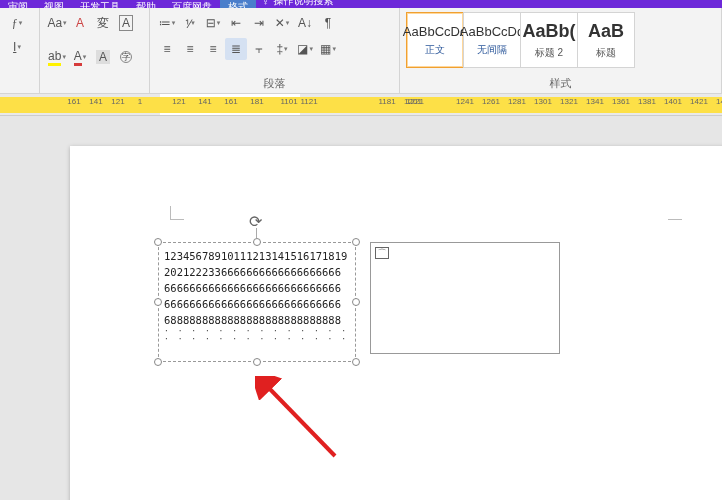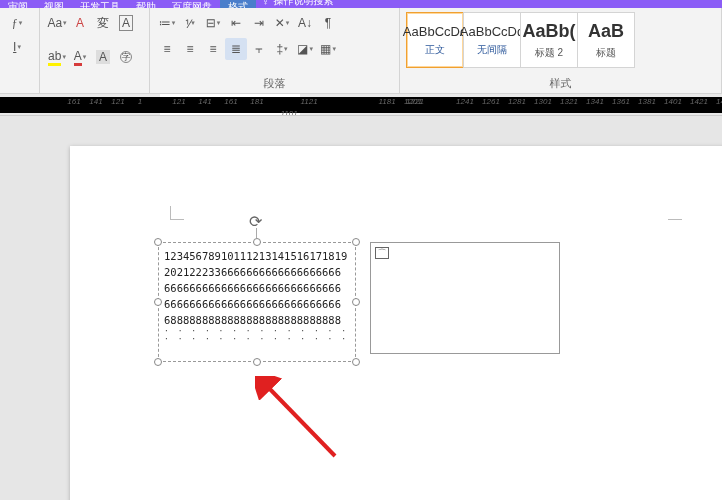--- a/index.html
+++ b/index.html
@@ -1,19 +1,19 @@
 <!DOCTYPE html>
 <html><head>
 <meta charset="utf-8">
 <style>
 * { margin: 0; padding: 0; box-sizing: border-box; }
 body { font-family: "Microsoft YaHei", Arial, sans-serif; font-size: 11px; background: #e6e6e6; width: 722px; height: 500px; overflow: hidden; position: relative; }
 
 
-.tabstrip { height: 8px; background: #8b5cf6; display: flex; gap: 0; color: #fff; font-size: 10px; align-items: flex-end; padding-left: 0; overflow: hidden; }
+.tabstrip { height: 8px; background: #6d28d9; display: flex; gap: 0; color: #fff; font-size: 10px; align-items: flex-end; padding-left: 0; overflow: hidden; }
 .tabstrip .tab { padding: 0 8px; height: 8px; }
 .tabstrip .tab.active { background: #4a7ecb; margin-top: 20px; }
 .tabstrip .search { margin-left: 6px; display: flex; align-items: center; gap: 4px; }
 
 
 .ribbon { background: #f3f3f3; border-bottom: 1px solid #d4d4d4; height: 86px; display: flex; }
 .group { border-right: 1px solid #d4d4d4; padding: 4px 6px 2px 6px; display: flex; flex-direction: column; justify-content: space-between; }
 .group-controls { display: flex; gap: 2px; flex-wrap: wrap; }
 .group-label { text-align: center; font-size: 11px; color: #666; margin: 0 auto; padding-top: 2px; }
 .btn { width: 22px; height: 22px; display: inline-flex; align-items: center; justify-content: center; color: #555; font-size: 12px; cursor: default; border-radius: 2px; }
@@ -24,21 +24,21 @@
 .style-item { width: 58px; height: 56px; border: 1px solid #d4d4d4; background: #fff; display: flex; flex-direction: column; align-items: center; justify-content: center; font-size: 10px; color: #444; margin-left: -1px; }
 .style-item.first { margin-left: 0; }
 .style-item.selected { border: 1px solid #f0a030; box-shadow: inset 0 0 0 1px #ffd79a; }
 .style-preview { font-size: 13px; color: #333; margin-bottom: 4px; }
 .style-preview.big { font-size: 18px; font-weight: bold; }
 .style-name { font-size: 10px; color: #555; }
 .style-name.link { color: #2b579a; }
 
 
 .ruler-area { background: #fff; height: 22px; border-bottom: 1px solid #ccc; position: relative; overflow: hidden; }
-.ruler { position: absolute; left: 0; right: 0; top: 3px; height: 16px; background: #000000; font-size: 8px; color: #666; font-style: italic; }
+.ruler { position: absolute; left: 0; right: 0; top: 3px; height: 16px; background: #fde047; font-size: 8px; color: #666; }
 .ruler-tick { position: absolute; top: 0; width: 18px; text-align: center; }
 .ruler-shade { position: absolute; top: 0; bottom: 0; background: #e9e9e9; }
 
 
 .workspace { position: absolute; top: 116px; left: 0; right: 0; bottom: 0; background: #e6e6e6; overflow: hidden; }
 .page { position: absolute; left: 70px; top: 30px; width: 720px; height: 540px; background: #fff; box-shadow: 0 1px 4px rgba(0,0,0,.25); }
 .crop-tl { position: absolute; left: 100px; top: 60px; width: 14px; height: 14px; border-left: 1px solid #bbb; border-bottom: 1px solid #bbb; }
 .crop-tr { position: absolute; left: 598px; top: 60px; width: 14px; height: 14px; border-bottom: 1px solid #bbb; }
 
 
@@ -225,21 +225,21 @@
   <div class="ruler-shade" style="left:300px;right:0"></div>
   <div class="ruler" id="ruler">
       <span class="ruler-tick" style="left: 65px;">161</span>
       <span class="ruler-tick" style="left: 87px;">141</span>
       <span class="ruler-tick" style="left: 109px;">121</span>
       <span class="ruler-tick" style="left: 131px;">1</span>
       <span class="ruler-tick" style="left: 170px;">121</span>
       <span class="ruler-tick" style="left: 196px;">141</span>
       <span class="ruler-tick" style="left: 222px;">161</span>
       <span class="ruler-tick" style="left: 248px;">181</span>
-      <span class="ruler-tick" style="left: 280px; margin-top: 12px;">1101</span>
+      <span class="ruler-tick" style="left: 280px;">1101</span>
       <span class="ruler-tick" style="left: 300px;">1121</span>
       <span class="ruler-tick" style="left: 326px;"></span>
       <span class="ruler-tick" style="left: 352px; margin-top: 48px;">1161</span>
       <span class="ruler-tick" style="left: 378px;">1181</span>
       <span class="ruler-tick" style="left: 404px;">1201</span>
       <span class="ruler-tick" style="left: 406px;">1221</span>
       <span class="ruler-tick" style="left: 456px;">1241</span>
       <span class="ruler-tick" style="left: 482px; text-align: center;">1261</span>
       <span class="ruler-tick" style="left: 508px;">1281</span>
       <span class="ruler-tick" style="left: 534px;">1301</span>

